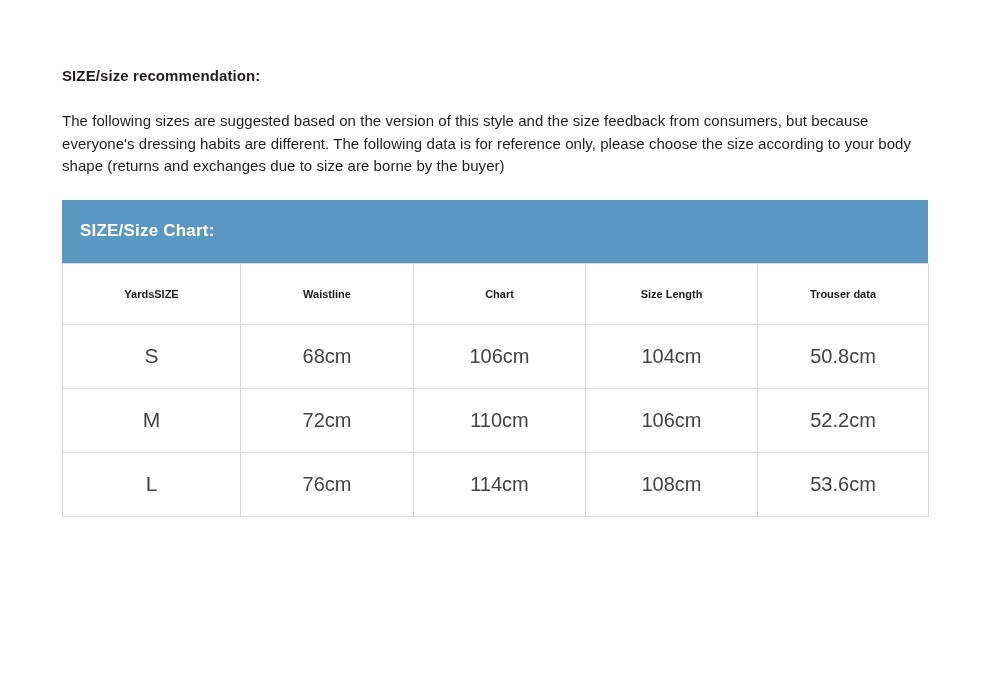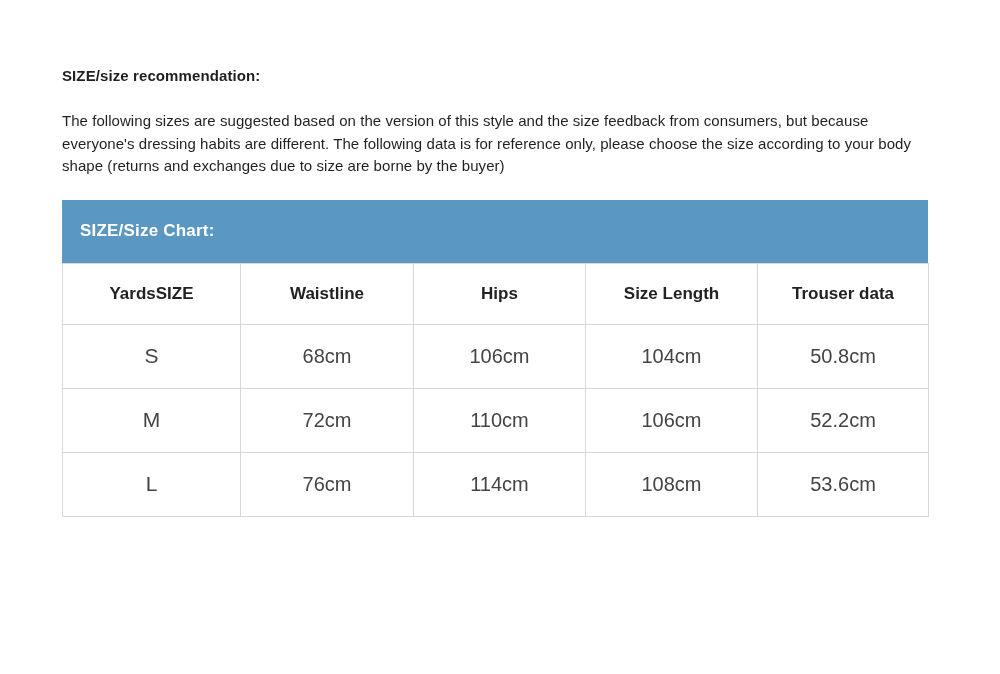--- a/index.html
+++ b/index.html
@@ -61,21 +61,21 @@
     table-layout: fixed;
   }
   table.size-table th,
   table.size-table td {
     border: 1px solid #d8d8d8;
     text-align: center;
     color: #3a3a3a;
   }
   table.size-table th {
     height: 58px;
-    font-size: 17px;
+    font-size: 11px;
     font-weight: bold;
     color: #222222;
   }
   table.size-table td {
     height: 61px;
     font-size: 20px;
     font-weight: normal;
     color: #444444;
   }
   table.size-table col.c0 { width: 178px; }
@@ -106,21 +106,21 @@
         <col class="c0">
           <col class="c1">
           <col class="c2">
           <col class="c3">
           <col class="c4">
       </colgroup>
       <thead>
         <tr>
           <th>YardsSIZE</th>
           <th>Waistline</th>
-          <th>Hips</th>
+          <th>Chart</th>
           <th>Size Length</th>
           <th>Trouser data</th>
         </tr>
       </thead>
       <tbody>
         <tr class="data-row">
           <td>S</td>
           <td>68cm</td>
           <td>106cm</td>
           <td>104cm</td>

